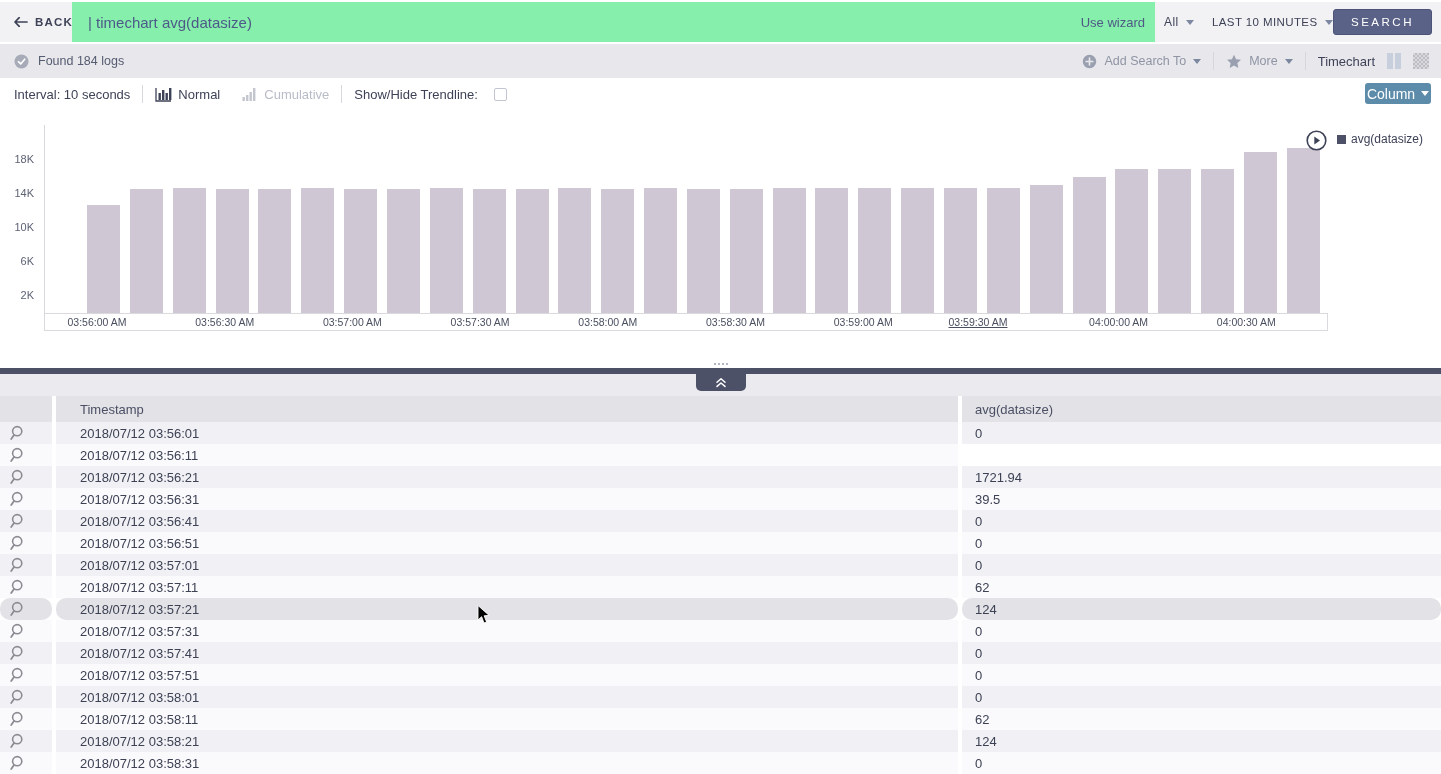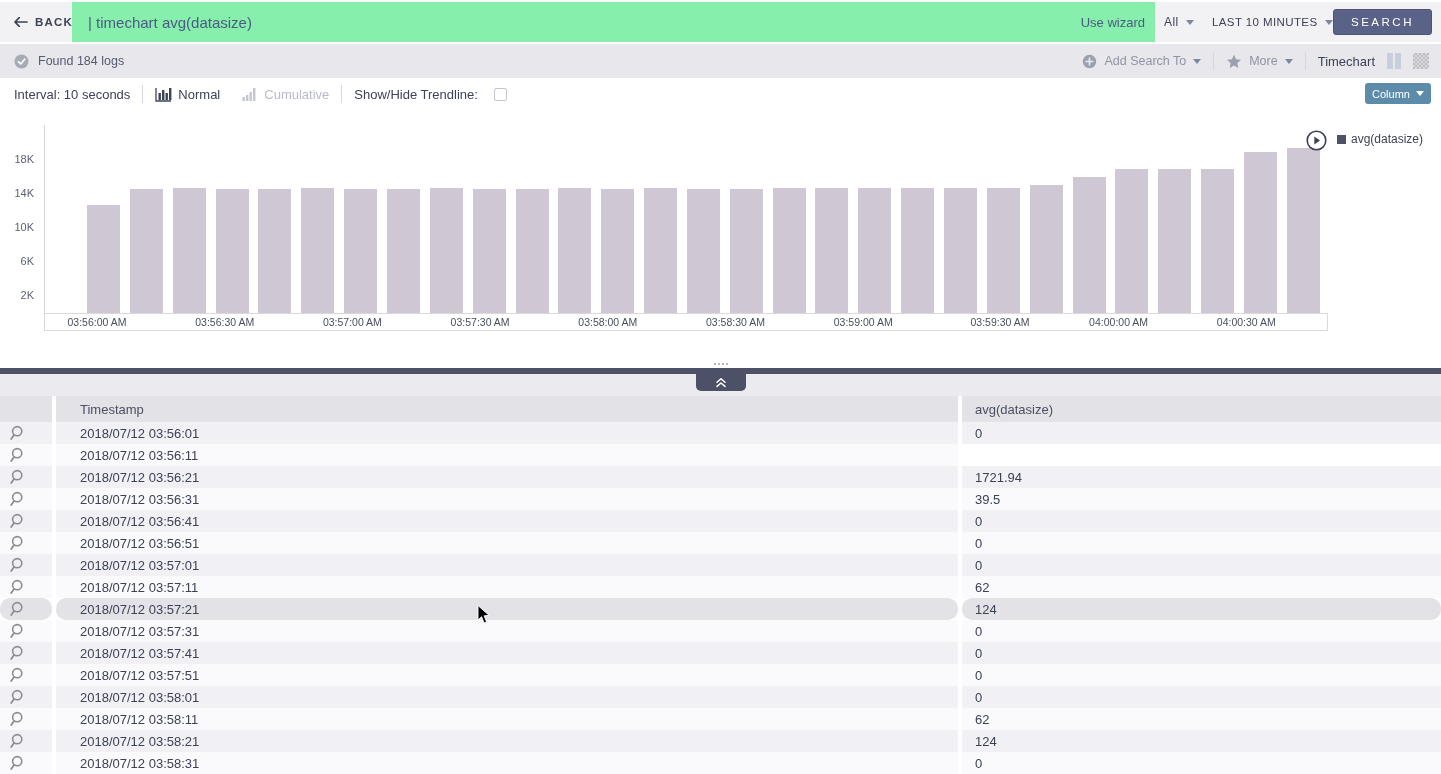--- a/index.html
+++ b/index.html
@@ -47,21 +47,21 @@
   
   .controls { position:absolute; left:0; top:78px; width:1441px; height:32px; background:#fff;
     display:flex; align-items:center; color:#3e4257; font-size:13px; }
   .controls .sep { width:1px; height:18px; background:#d8d8de; margin:0 12px; }
   .ctrl-interval { margin-left:14px; }
   .ctrl-toggle { display:flex; align-items:center; gap:6px; cursor:pointer; }
   .ctrl-toggle.muted { color:#b8bcc8; margin-left:22px; }
   .trendline { display:flex; align-items:center; gap:16px; }
   .checkbox { width:13px; height:13px; border:1px solid #c3c6d0; border-radius:2px; background:#fff; cursor:pointer; }
   .column-btn { position:absolute; right:10px; top:5px; width:66px; height:21px; background:#5d8cab;
-    border-radius:3px; color:#fff; font-size:11px; display:flex; align-items:center; justify-content:center;
+    border-radius:3px; color:#fff; font-size:14px; display:flex; align-items:center; justify-content:center;
     gap:6px; cursor:pointer; }
 
   
   .chart-wrap { position:absolute; left:0; top:110px; width:1441px; height:250px; background:#fff; }
   .y-axis { position:absolute; left:0; top:15px; width:38px; height:188px; }
   .ytick { position:absolute; right:4px; width:34px; text-align:right; font-size:11px; color:#5d6274; line-height:13px; }
   .plot { position:absolute; left:44px; top:15px; width:1284px; height:188px; border-left:1px solid #d8d8de; }
   .bar { position:absolute; bottom:0; width:33px; background:#cfc7d3; }
   .x-strip { position:absolute; left:44px; top:203px; width:1284px; height:18px; background:#fff;
     border:1px solid #d9d9de; }
@@ -233,21 +233,21 @@
         <div class="bar" title="04:00:40" style="left: 1241.8px; height: 165px;"></div>
       </div>
     <div class="x-strip">
         <div class="xtick" style="left: 52px;">03:56:00 AM</div>
         <div class="xtick" style="left: 179.7px;">03:56:30 AM</div>
         <div class="xtick" style="left: 307.4px;">03:57:00 AM</div>
         <div class="xtick" style="left: 435.1px;">03:57:30 AM</div>
         <div class="xtick" style="left: 562.8px;">03:58:00 AM</div>
         <div class="xtick" style="left: 690.5px;">03:58:30 AM</div>
         <div class="xtick" style="left: 818.2px;">03:59:00 AM</div>
-        <div class="xtick" style="left: 955px;">03:59:30 AM</div>
+        <div class="xtick" style="left: 933px; text-decoration: underline;">03:59:30 AM</div>
         <div class="xtick" style="left: 1073.6px;">04:00:00 AM</div>
         <div class="xtick" style="left: 1201.3px;">04:00:30 AM</div>
       </div>
     <div class="play-btn">
       <svg width="21" height="21" viewBox="0 0 21 21">
         <circle cx="10.5" cy="10.5" r="9.3" fill="#fff" stroke="#3e4257" stroke-width="1.6"></circle>
         <path d="M8.3 6.4 L14 10.5 L8.3 14.6 Z" fill="#3e4257"></path>
       </svg>
     </div>
     <div class="legend">

